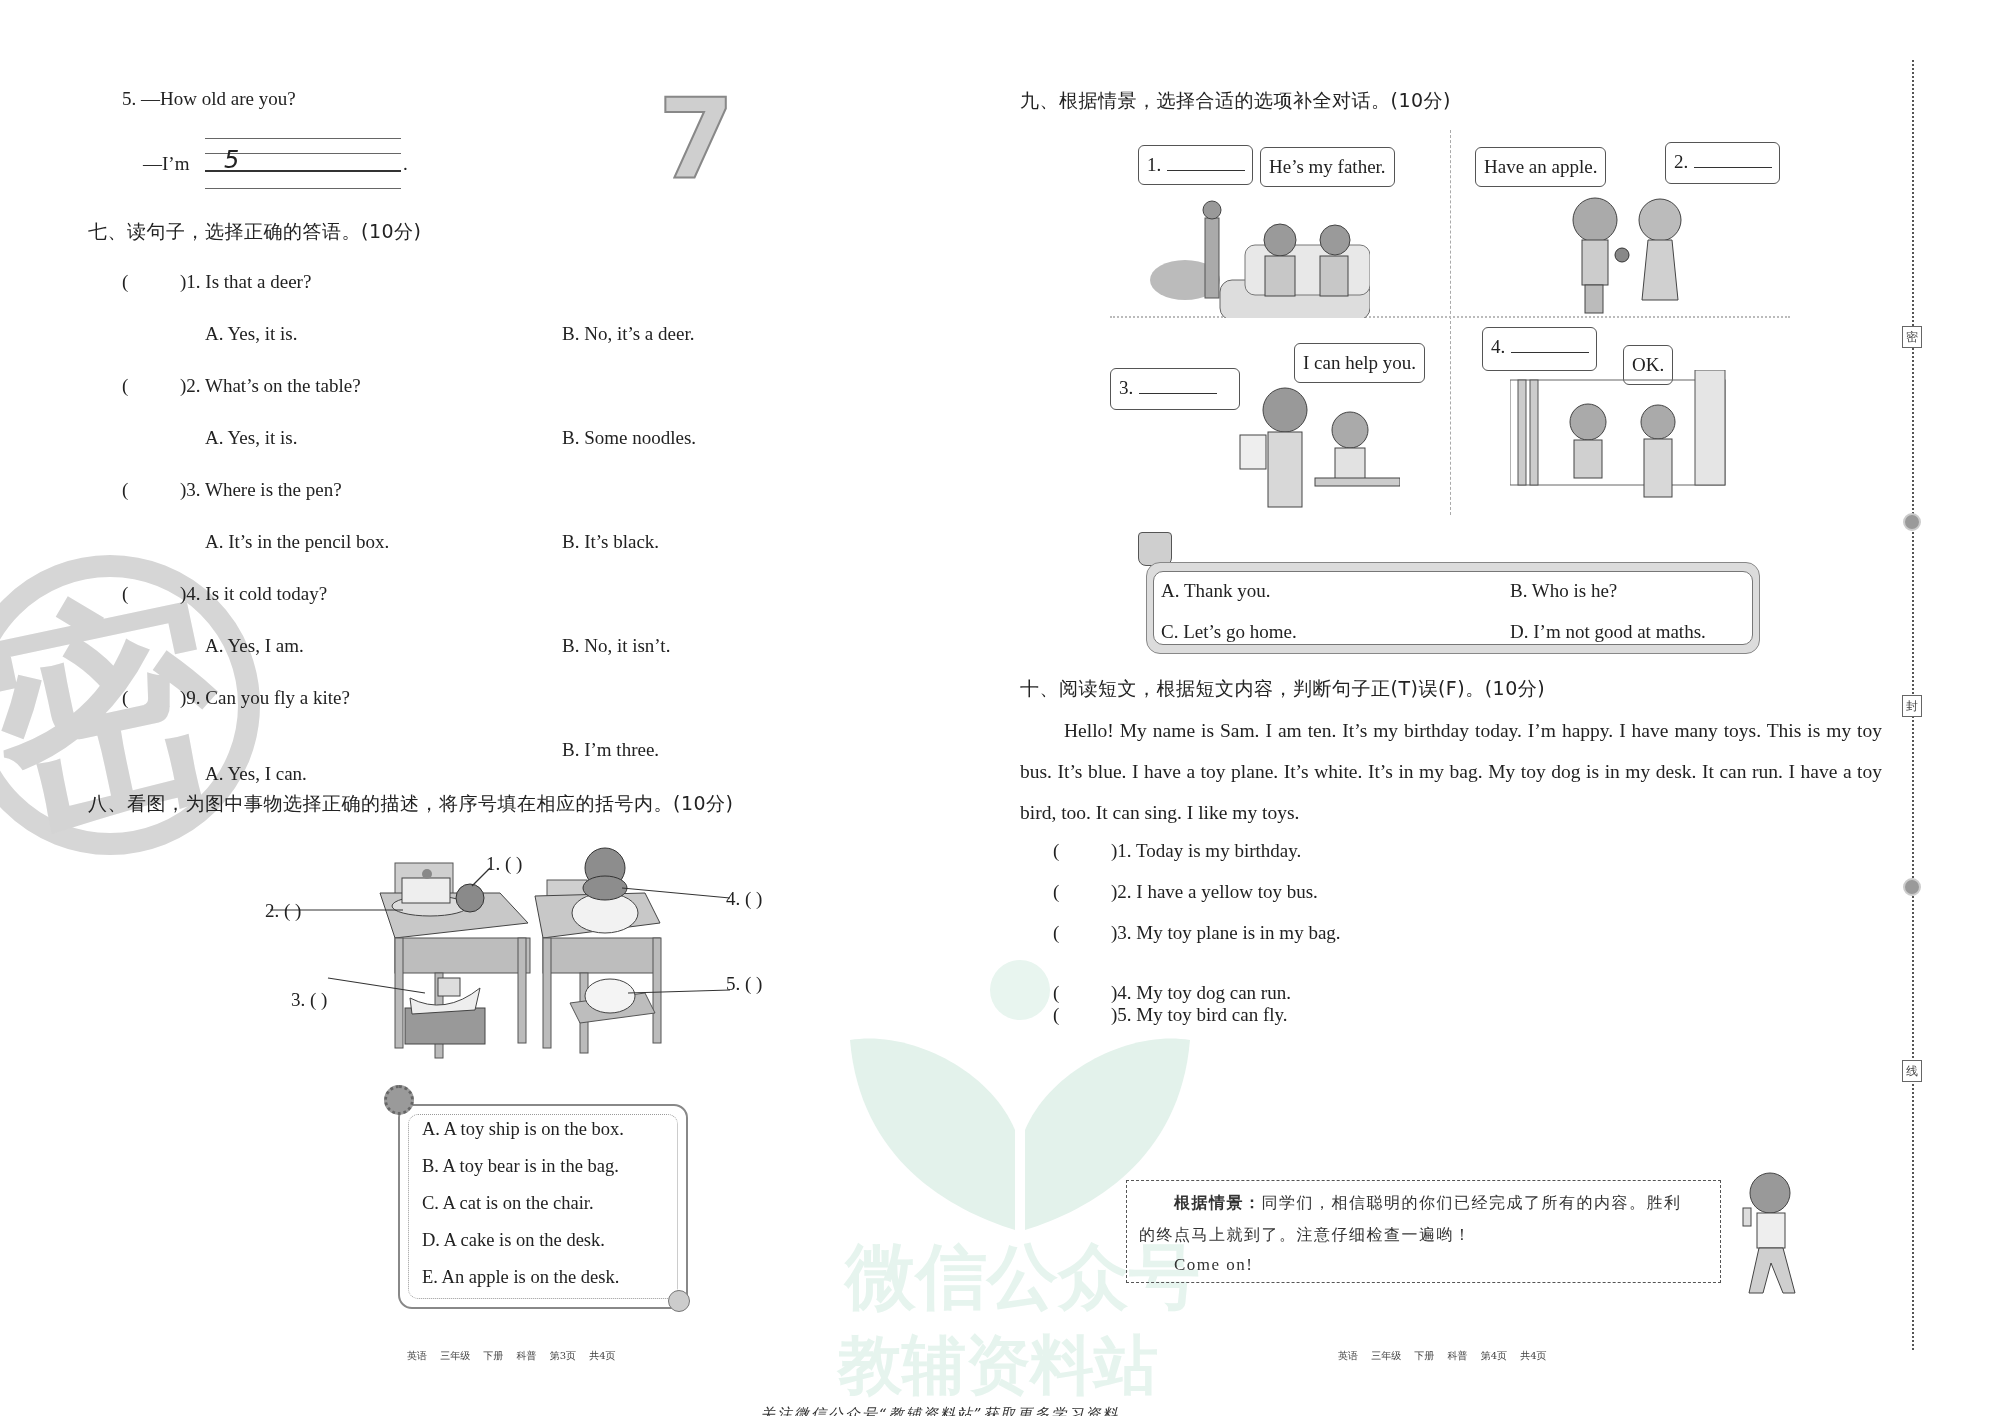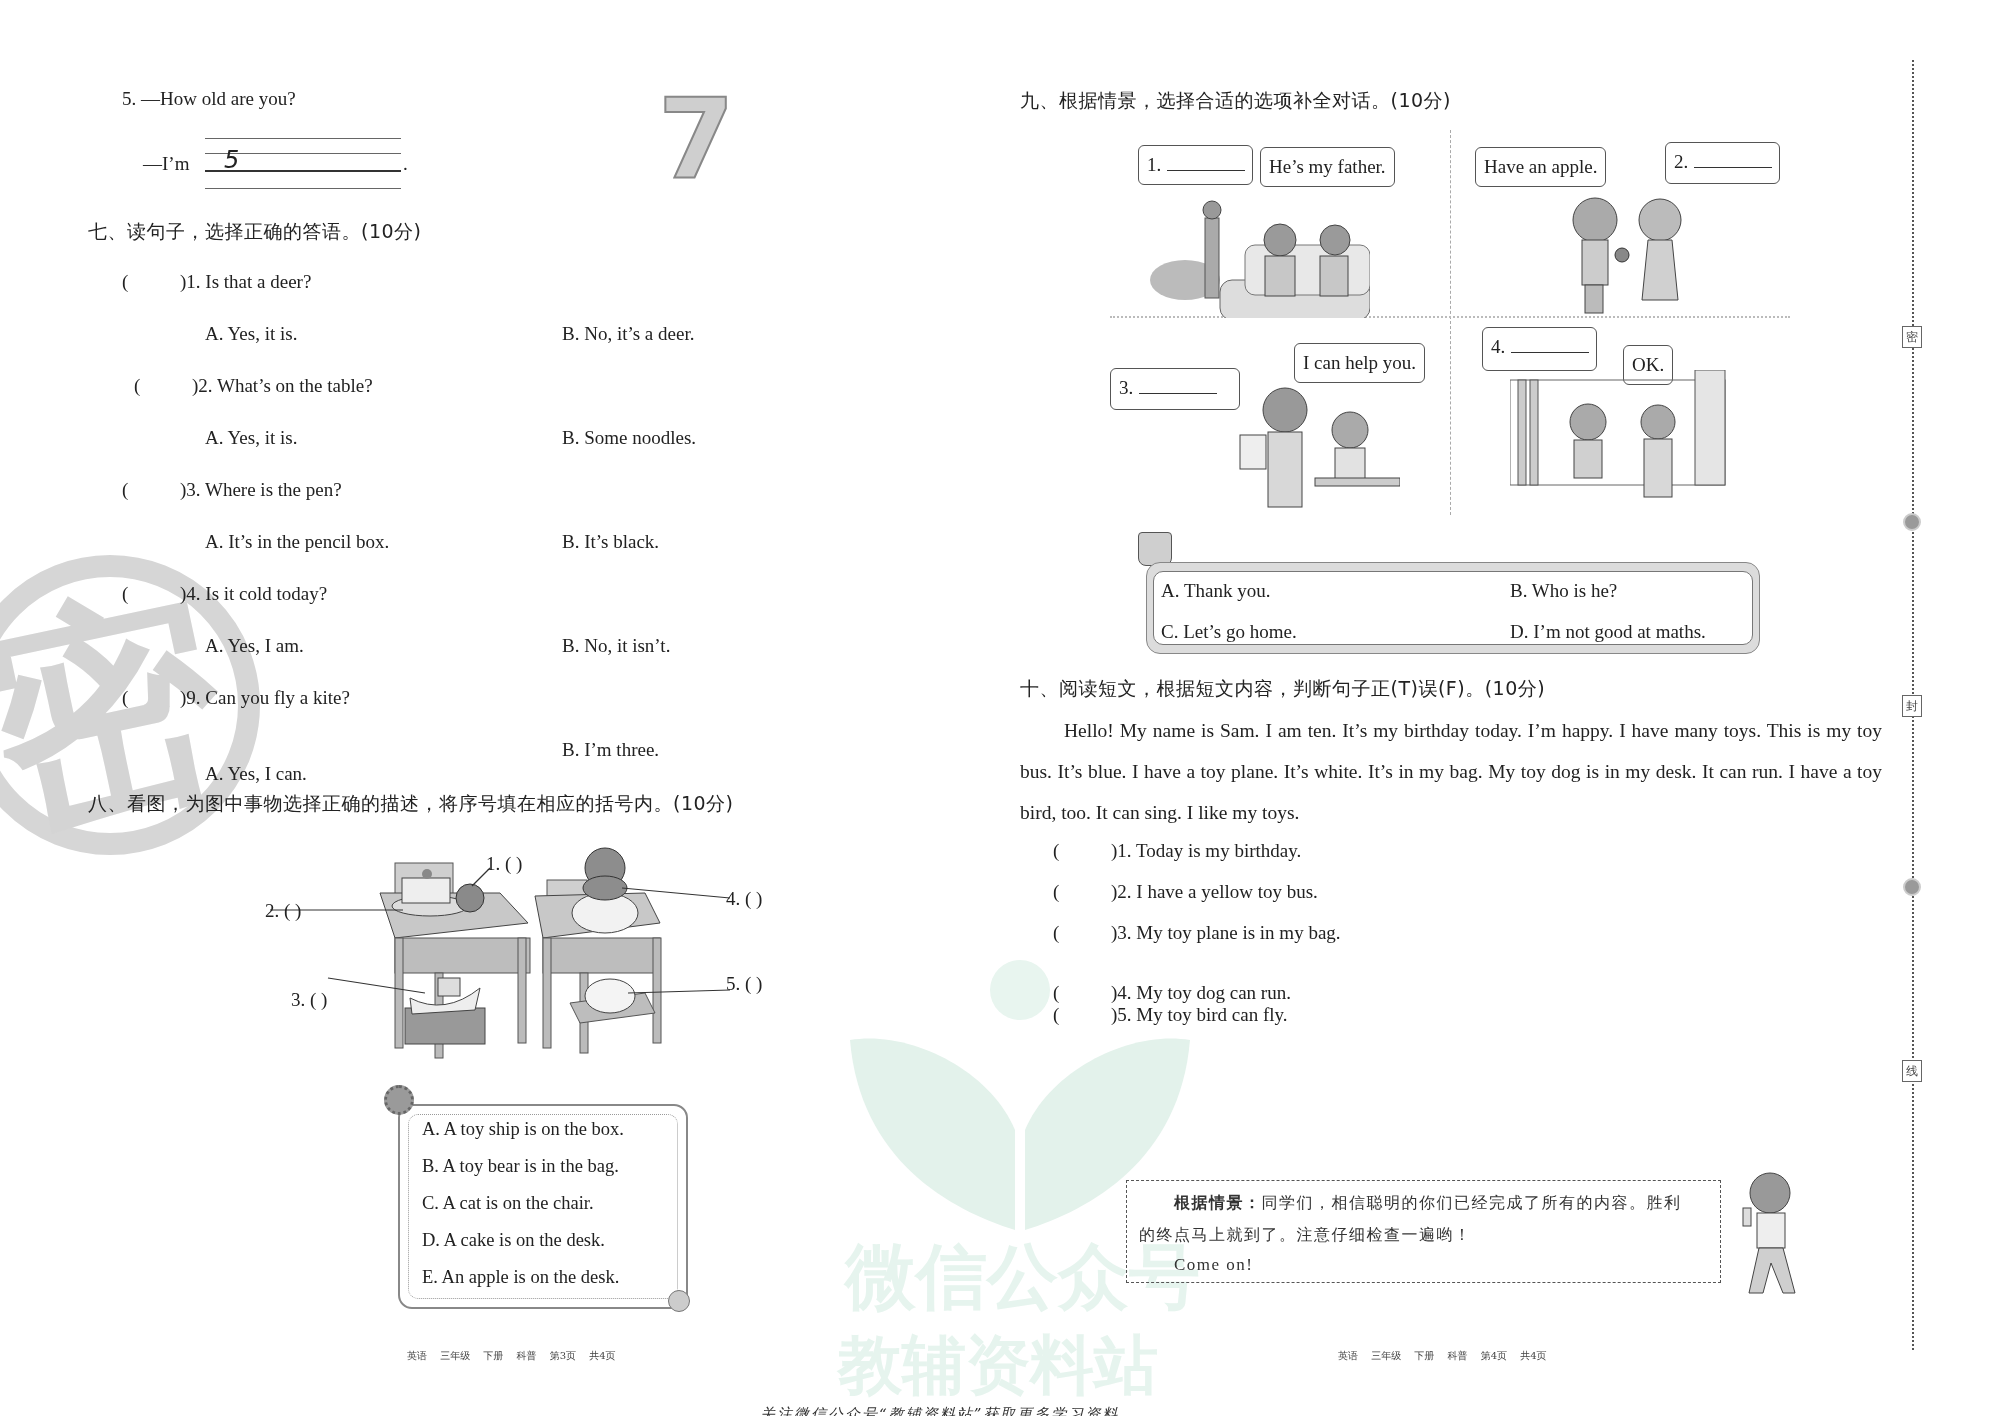--- a/index.html
+++ b/index.html
@@ -71,21 +71,21 @@
 
 <div class="abs hdr" style="left:88px;top:219px;">七、读句子，选择正确的答语。(10分)</div>
 
 <div>
   <div class="abs q" style="left:122px;top:271px;">
     <span class="paren">(</span><span>)</span><span>1. Is that a deer?</span>
   </div>
   <div class="abs q" style="left:205px;top:323px;">A. Yes, it is.</div>
   <div class="abs q" style="left:562px;top:323px;">B. No, it’s a deer.</div>
 
-  <div class="abs q" style="left:122px;top:375px;margin-left:12px;">
+  <div class="abs q" style="left:122px;top:375px;">
     <span class="paren">(</span><span>)</span><span>2. What’s on the table?</span>
   </div>
   <div class="abs q" style="left:205px;top:427px;">A. Yes, it is.</div>
   <div class="abs q" style="left:562px;top:427px;">B. Some noodles.</div>
 
   <div class="abs q" style="left:122px;top:479px;">
     <span class="paren">(</span><span>)</span><span>3. Where is the pen?</span>
   </div>
   <div class="abs q" style="left:205px;top:531px;">A. It’s in the pencil box.</div>
   <div class="abs q" style="left:562px;top:531px;">B. It’s black.</div>

